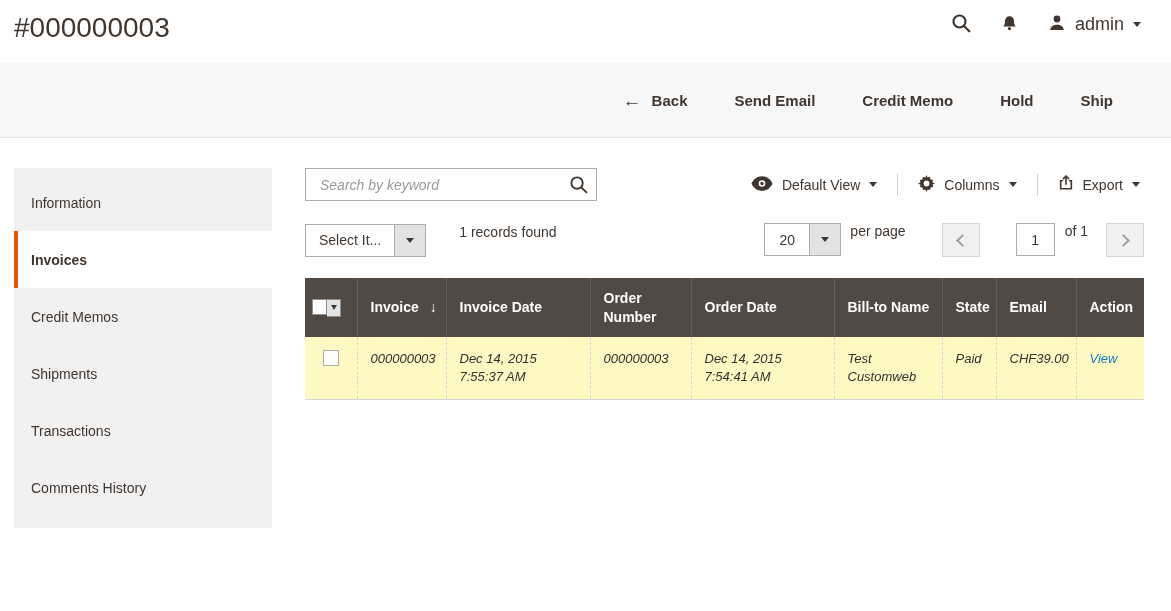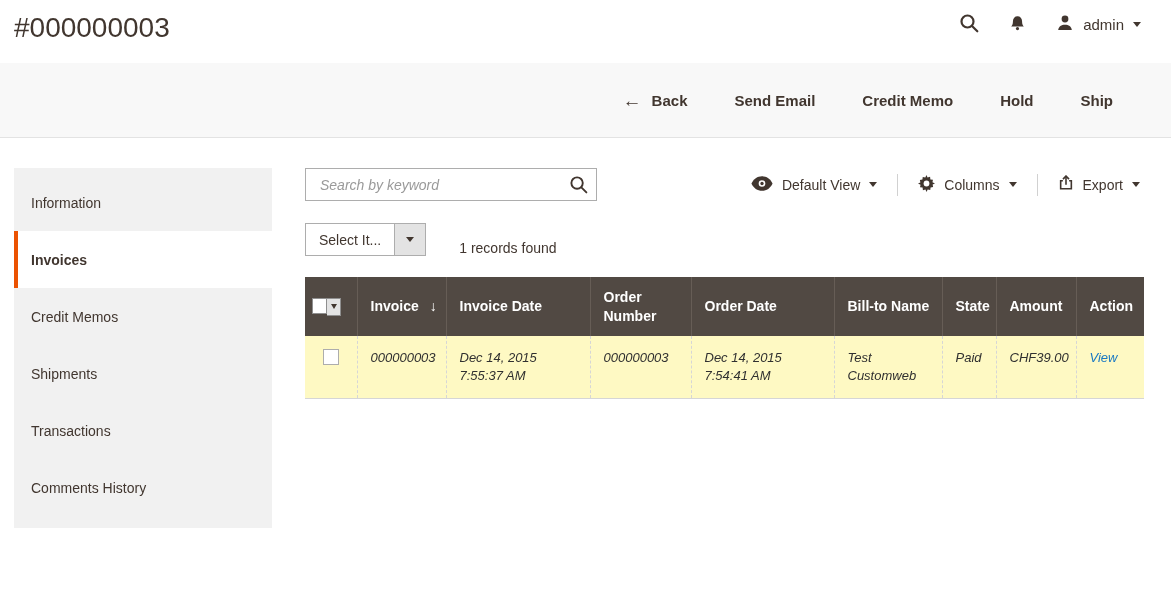--- a/index.html
+++ b/index.html
@@ -15,21 +15,21 @@
     display: flex;
     justify-content: space-between;
     align-items: center;
     padding: 0 30px 8px 14px;
     gap: 28px;
   }
   .page-title { font-size: 28px; font-weight: 400; color: #41362f; }
   .header-right { display: flex; align-items: center; gap: 30px; margin-top: -6px; }
   .icon-btn { background: none; border: none; cursor: pointer; display: flex; align-items: center; }
   .user-menu { display: flex; align-items: center; gap: 9px; cursor: pointer; }
-  .user-name { font-size: 15px; color: #41362f; }
+  .user-name { font-size: 18px; color: #41362f; }
   .caret-down {
     width: 0; height: 0;
     border-left: 4px solid transparent;
     border-right: 4px solid transparent;
     border-top: 5px solid #41362f;
     display: inline-block;
   }
   
   .action-bar {
     height: 75px;
@@ -101,21 +101,21 @@
     padding: 0 20px;
     font-size: 14px; color: #41362f;
     cursor: pointer;
     height: 22px;
   }
   .control:first-child { padding-left: 0; }
   .control:last-child { padding-right: 4px; }
   .control + .control { border-left: 1px solid #d1d1d1; }
   
   .toolbar-row2 { display: flex; justify-content: space-between; align-items: center; margin-top: 22px; }
-  .row2-left, .row2-right { display: flex; align-items: flex-end; }
+  .row2-left, .row2-right { display: flex; align-items: flex-start; }
   .split-btn { display: flex; height: 33px; cursor: pointer; }
   .split-main {
     background: #fff; border: 1px solid #adadad;
     padding: 0 13px;
     display: flex; align-items: center;
     font-size: 14px; color: #41362f;
   }
   .split-caret {
     width: 31px;
     background: #e3e3e3;
@@ -321,20 +321,37 @@
     <div class="toolbar-row2">
       <div class="row2-left">
         <div class="split-btn">
           <span class="split-main">Select It...</span>
           <span class="split-caret">
             <span class="caret-down"></span>
           </span>
         </div>
         <span class="records-found">1 records found</span>
       </div>
+      <div class="row2-right">
+        <div class="split-btn">
+          <span class="split-main perpage-main">20</span>
+          <span class="split-caret">
+            <span class="caret-down"></span>
+          </span>
+        </div>
+        <span class="perpage-label">per page</span>
+        <button class="page-btn">
+          <span class="chev chev-left"></span>
+        </button>
+        <input class="page-input" type="text" value="1" style="">
+        <span class="of-label">of 1</span>
+        <button class="page-btn">
+          <span class="chev chev-right"></span>
+        </button>
+      </div>
     </div>
 
     <table class="grid-table">
       <colgroup>
         <col style="width:52px">
           <col style="width:89px">
           <col style="width:144px">
         <col style="width:101px">
           <col style="width:143px">
           <col style="width:108px">
@@ -364,21 +381,21 @@
           <th>
             <span>Order Date</span>
           </th>
           <th>
             <span>Bill-to Name</span>
           </th>
           <th>
             <span>State</span>
           </th>
           <th>
-            <span>Amount</span>
+            <span>Email</span>
           </th>
           <th>
             <span>Action</span>
           </th>
         </tr>
       </thead>
       <tbody>
         <tr>
           <td class="td-center">
             <span class="row-checkbox"></span>

